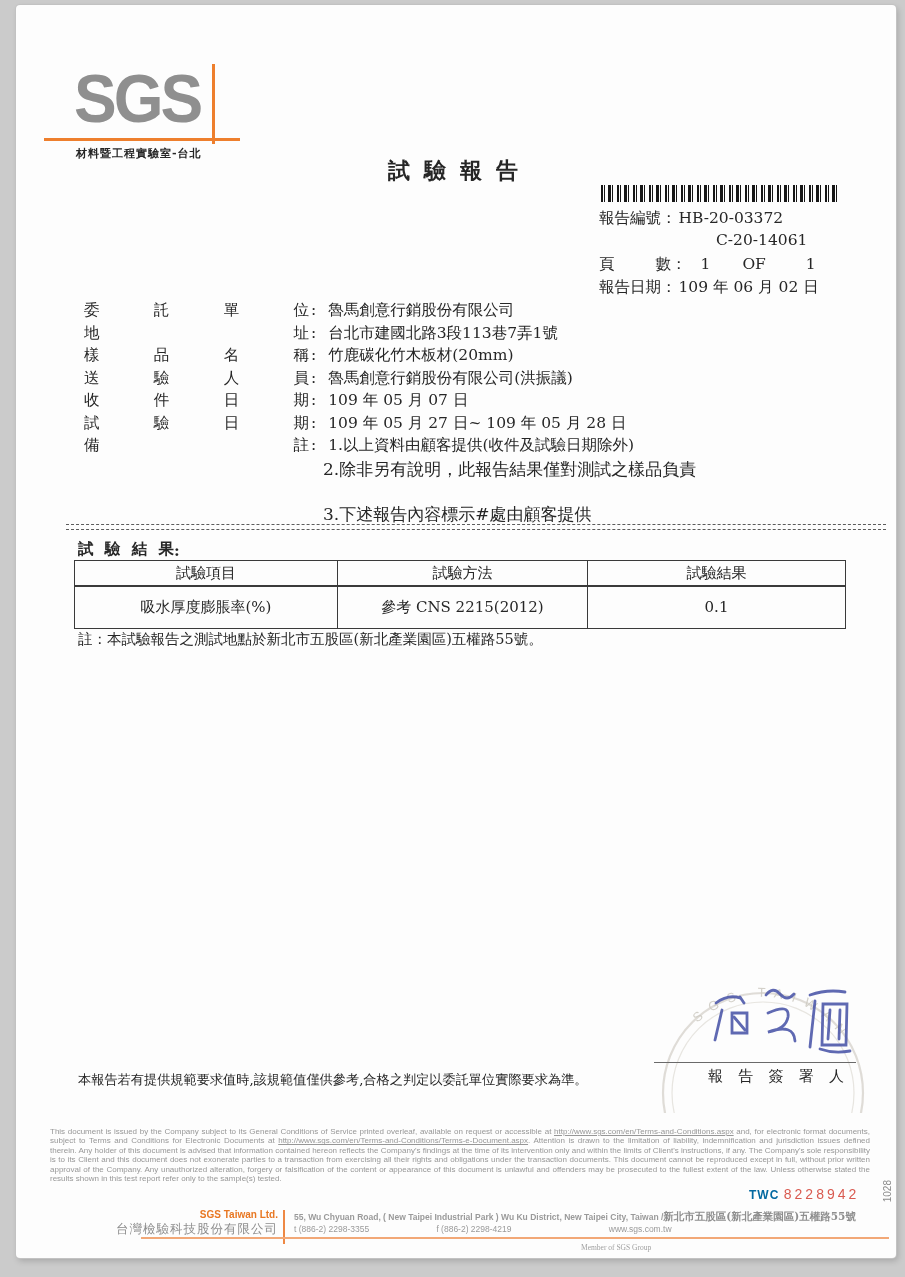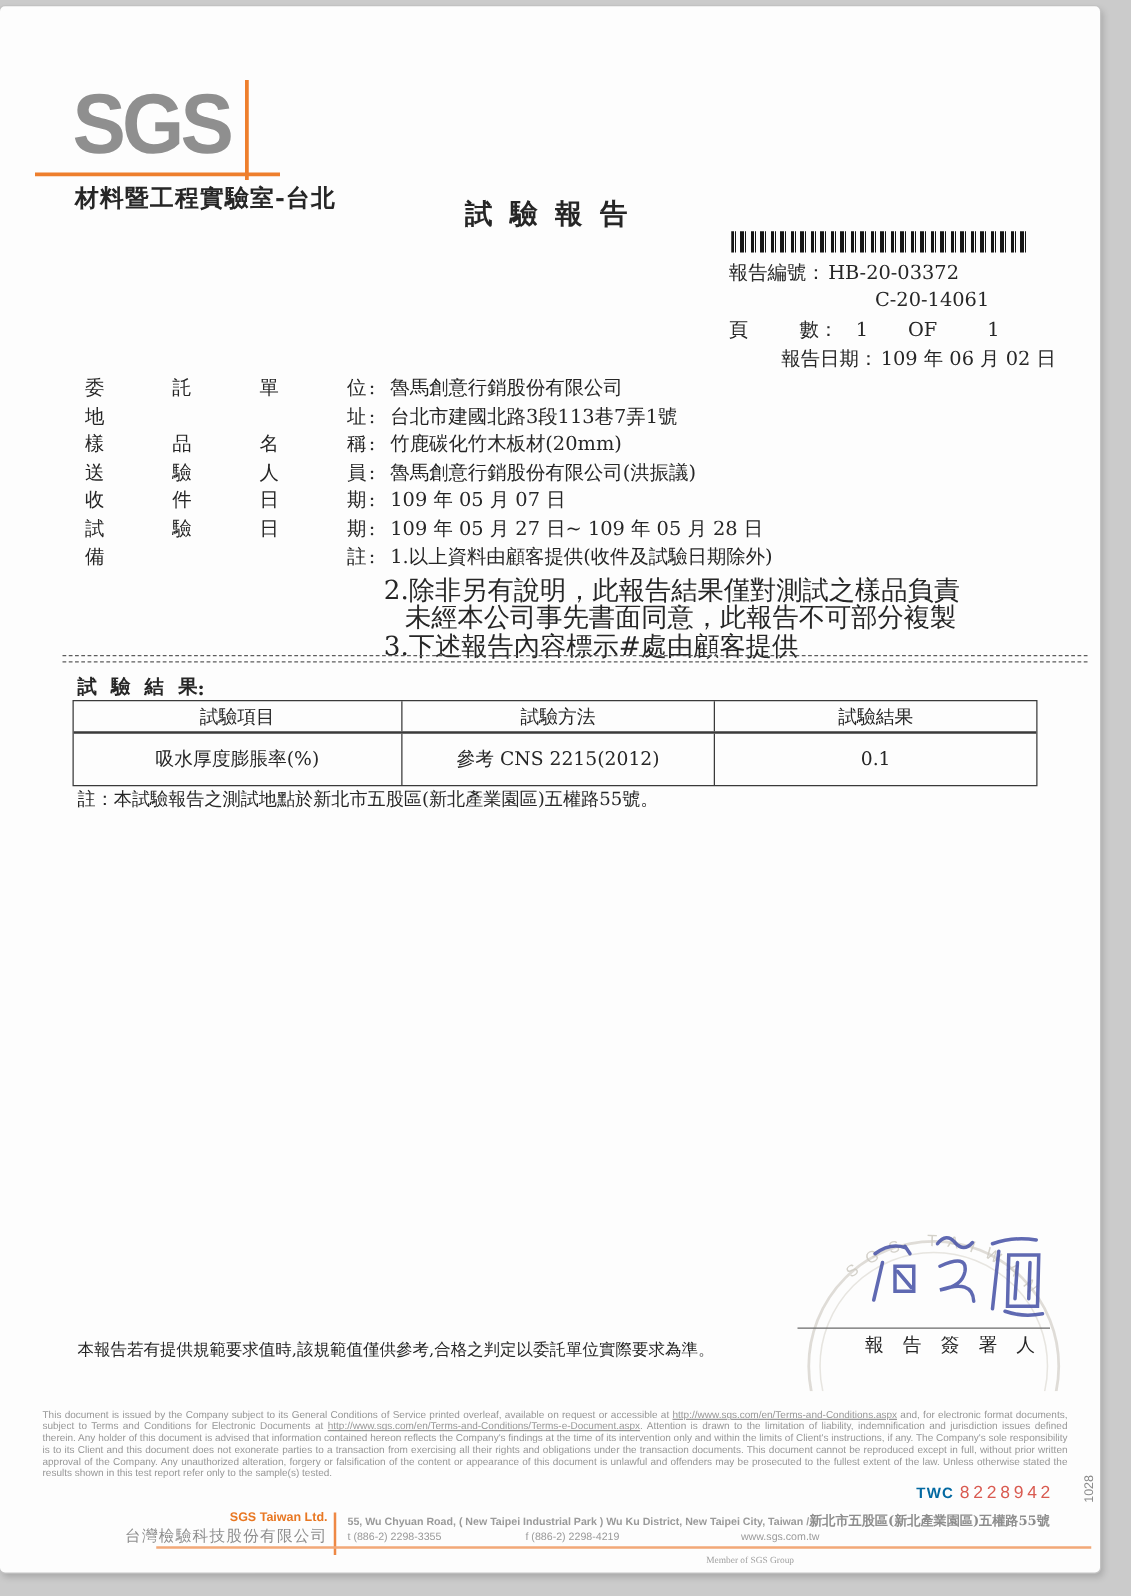--- a/index.html
+++ b/index.html
@@ -5,50 +5,50 @@
   html,body{margin:0;padding:0;}
   body{
     width:905px;height:1277px;
     background:#cbcbcb;
     font-family:"DejaVu Serif","Liberation Serif",serif;
     color:#262626;
     overflow:hidden;
     position:relative;
   }
   .page{
-    position:absolute;left:0;top:5px;width:880px;height:1253px;
+    position:absolute;left:16px;top:5px;width:880px;height:1253px;
     background:#fdfdfd;border-radius:4px;
     box-shadow:0 0 0 1px #c2c2c2, 2px 3px 6px rgba(0,0,0,.18);
   }
   .abs{position:absolute;}
 
   
   .sgs-logo{left:58px;top:62px;font-family:"Liberation Sans",sans-serif;
     font-size:64px;font-weight:800;color:#8f8f8f;letter-spacing:-3px;
     transform:scaleY(1.06);line-height:1;}
   .logo-vline{left:196px;top:59px;width:3px;height:80px;background:#ee7f2d;}
   .logo-hline{left:28px;top:133px;width:196px;height:3px;background:#ee7f2d;}
-  .lab-name{left:60px;top:141px;font-size:19px;font-weight:bold;letter-spacing:1px;}
+  .lab-name{left:60px;top:141px;font-size:11px;font-weight:bold;letter-spacing:1px;}
 
   .report-title{left:372px;top:151px;font-size:22px;font-weight:bold;letter-spacing:14px;white-space:nowrap;}
 
   
   .barcode{left:585px;top:180px;width:238px;height:17px;
     background:repeating-linear-gradient(90deg,#161616 0 2px,#fdfdfd 2px 3px,#161616 3px 4px,#fdfdfd 4px 7px,#161616 7px 10px,#fdfdfd 10px 11px,#161616 11px 12px,#fdfdfd 12px 16px);}
   .meta{left:583px;font-size:15.5px;white-space:nowrap;}
   .meta .v{margin-left:2px;}
   .jlabel{display:inline-block;text-align:justify;text-align-last:justify;vertical-align:bottom;}
   .jl-pages{width:72px;}
 
   
   .info-row{left:68px;font-size:15.5px;white-space:nowrap;}
   .info-row .jlabel{width:225px;}
   .info-row .colon{margin-left:2px;}
   .info-row .val{margin-left:12px;}
-  .note-extra{left:307px;font-size:21px;white-space:nowrap;}
+  .note-extra{left:307px;font-size:17px;white-space:nowrap;}
   .note-indent{left:324px;}
 
   .divider{left:50px;top:519px;width:820px;height:4px;
     border-top:1.5px dashed #5c5c5c;border-bottom:1.5px dashed #5c5c5c;}
 
   .section-label{left:62px;top:534px;font-size:15.5px;font-weight:bold;white-space:nowrap;}
   .section-label .jlabel{width:96px;font-weight:bold;}
 
   
   .rtable{left:58px;top:555px;width:770px;border:1.5px solid #3a3a3a;}
@@ -108,21 +108,21 @@
   <div class="abs barcode"></div>
   <div class="abs meta" style="top:203px;">
     <span>報告編號</span><span>：</span><span class="v">HB-20-03372</span>
   </div>
   <div class="abs meta" style="top:226px;left:700px;">
     <span>C-20-14061</span>
   </div>
   <div class="abs meta" style="top:249px;">
     <span class="jlabel jl-pages">頁數</span><span>：</span><span class="v" style="margin-left:14px;">1</span><span class="v" style="margin-left:32px;">OF</span><span class="v" style="margin-left:40px;">1</span>
   </div>
-  <div class="abs meta" style="top:272px;margin-left:42px;">
+  <div class="abs meta" style="top:272px;">
     <span>報告日期</span><span>：</span><span class="v">109 年 06 月 02 日</span>
   </div>
 
   <div class="abs info-row" style="top:295px;">
     <span class="jlabel">委託單位</span><span class="colon">:</span><span class="val">魯馬創意行銷股份有限公司</span>
   </div>
   <div class="abs info-row" style="top:318px;">
     <span class="jlabel">地址</span><span class="colon">:</span><span class="val">台北市建國北路3段113巷7弄1號</span>
   </div>
   <div class="abs info-row" style="top:340px;">
@@ -134,21 +134,20 @@
   <div class="abs info-row" style="top:385px;">
     <span class="jlabel">收件日期</span><span class="colon">:</span><span class="val">109 年 05 月 07 日</span>
   </div>
   <div class="abs info-row" style="top:408px;">
     <span class="jlabel">試驗日期</span><span class="colon">:</span><span class="val">109 年 05 月 27 日~ 109 年 05 月 28 日</span>
   </div>
   <div class="abs info-row" style="top:430px;">
     <span class="jlabel">備註</span><span class="colon">:</span><span class="val">1.以上資料由顧客提供(收件及試驗日期除外)</span>
   </div>
   <div class="abs note-extra" style="top:453px;">2.除非另有說明，此報告結果僅對測試之樣品負責</div>
-  <div class="abs note-extra note-indent" style="top:475px;">未經本公司事先書面同意，此報告不可部分複製</div>
   <div class="abs note-extra" style="top:498px;">3.下述報告內容標示#處由顧客提供</div>
 
   <div class="abs divider"></div>
 
   <div class="abs section-label">
     <span class="jlabel">試驗結果</span><span>:</span>
   </div>
 
   <div class="abs rtable">
     <div class="hrow">

